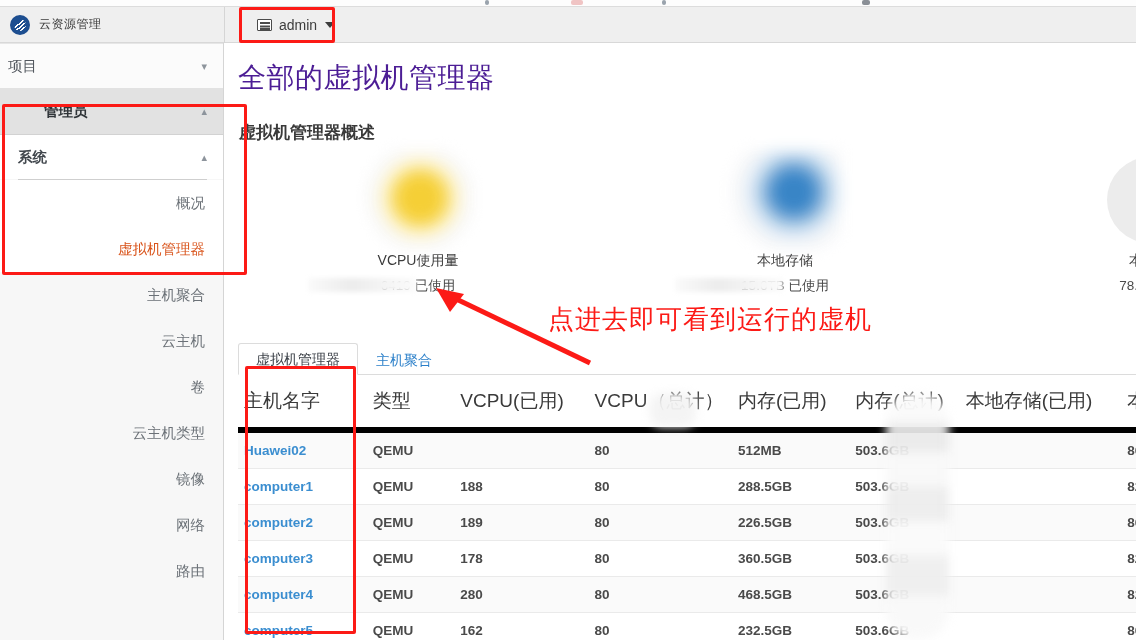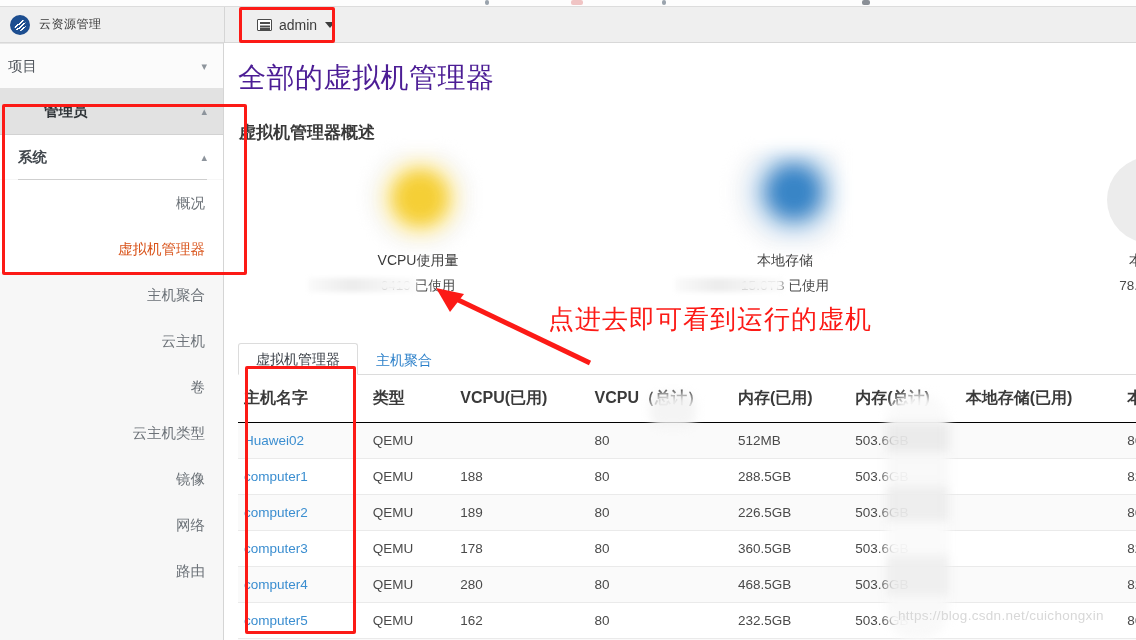--- a/index.html
+++ b/index.html
@@ -178,27 +178,27 @@
   }
   .tab.inactive { color: #2a7fc9; }
 
   
   .table-wrap {
     position: absolute; top: 332px; left: 13px; width: 898px; height: 265px;
     overflow: hidden;
   }
   table.vm { width: 1020px; border-collapse: collapse; table-layout: fixed; }
   table.vm th {
-    text-align: left; font-size: 16px; color: #3a3a3a; font-weight: bold;
-    padding: 13px 8px 13px 6px; border-bottom: 1px solid #000000;
+    text-align: left; font-size: 19px; color: #3a3a3a; font-weight: normal;
+    padding: 13px 8px 13px 6px; border-bottom: 6px solid #000000;
     white-space: nowrap;
   }
   table.vm td {
     font-size: 13.5px; color: #4a4a4a; padding: 10px 8px 10px 6px;
-    border-bottom: 1px solid #eaeaea; white-space: nowrap;
+    border-bottom: 1px solid #eaeaea; white-space: nowrap; font-weight: bold;
   }
   table.vm tbody tr:nth-child(odd) { background: #fafafa; }
   table.vm tbody tr:nth-child(even) { background: #ffffff; }
   .host-link { color: #3b8ed0; }
   .c-host { width: 113px; }
   .c-type { width: 77px; }
   .c-vcpuu { width: 118px; }
   .c-vcput { width: 126px; }
   .c-memu { width: 103px; }
   .c-memt { width: 97px; }
@@ -465,14 +465,13 @@
 
   <svg class="anno-arrow" width="170" height="85" viewBox="0 0 170 85">
     <g stroke="#fc1a16" stroke-width="5" fill="#fc1a16">
       <line x1="160" y1="78" x2="22" y2="12"></line>
       <polygon points="6,3 34,9 20,27" stroke="none"></polygon>
     </g>
   </svg>
 
   <div class="anno-text">点进去即可看到运行的虚机</div>
 
-  <div class="watermark">https://blog.csdn.net/cuichongxin</div>
 </div>
 
 </body></html>

